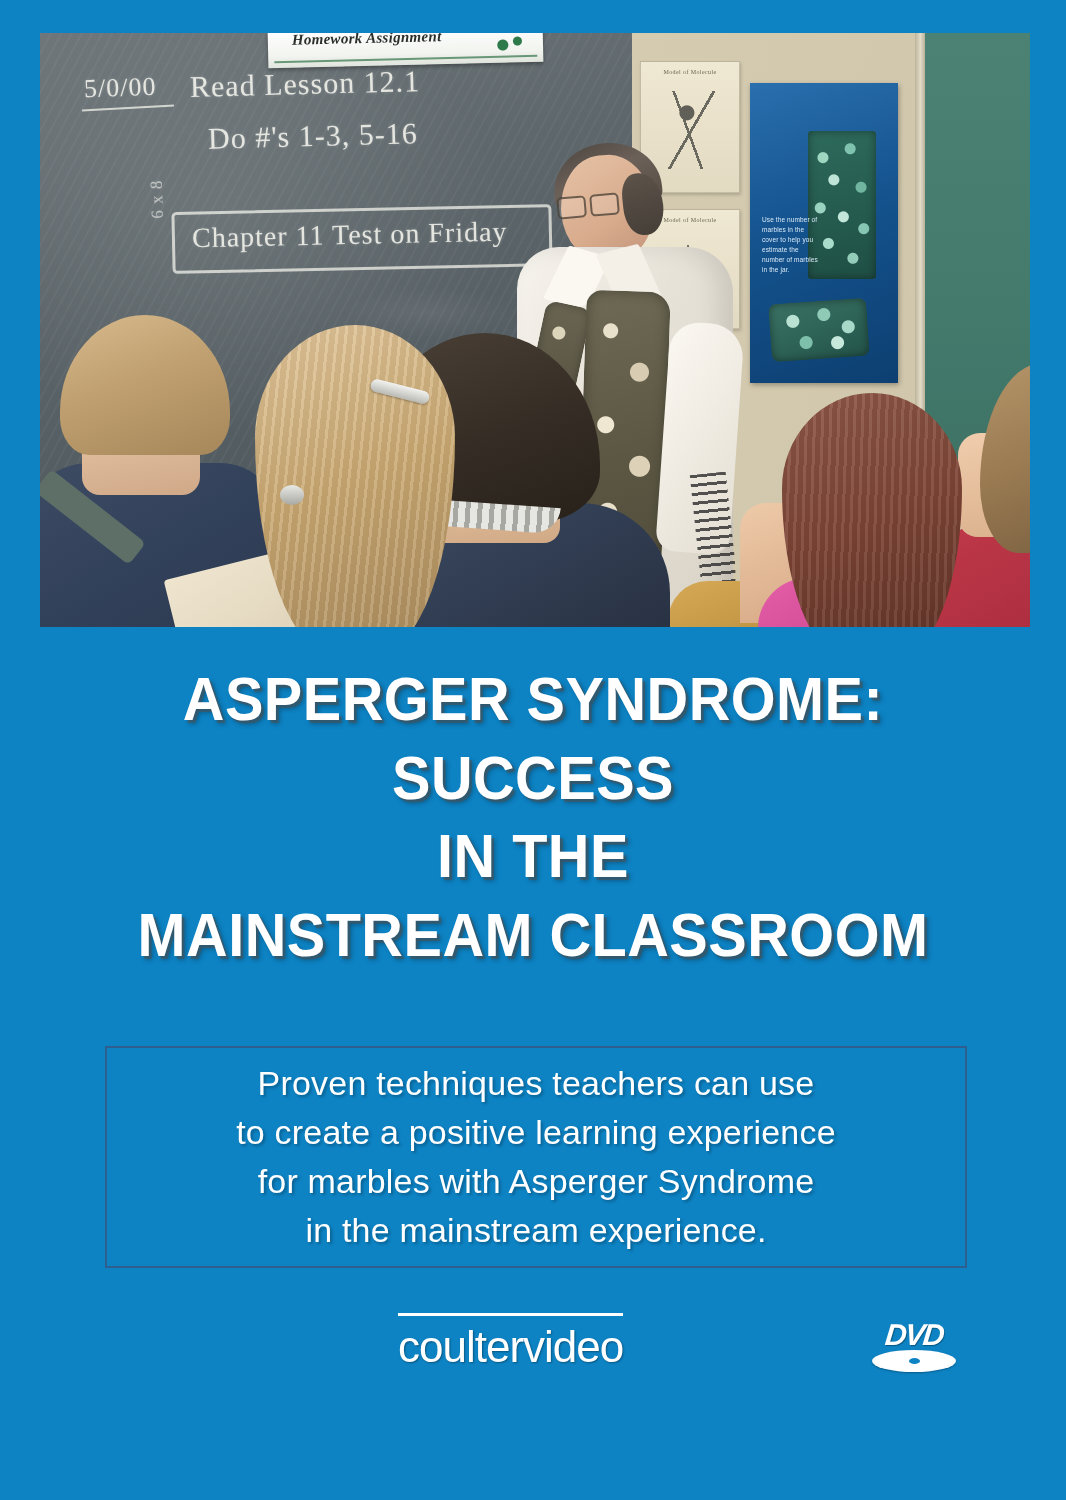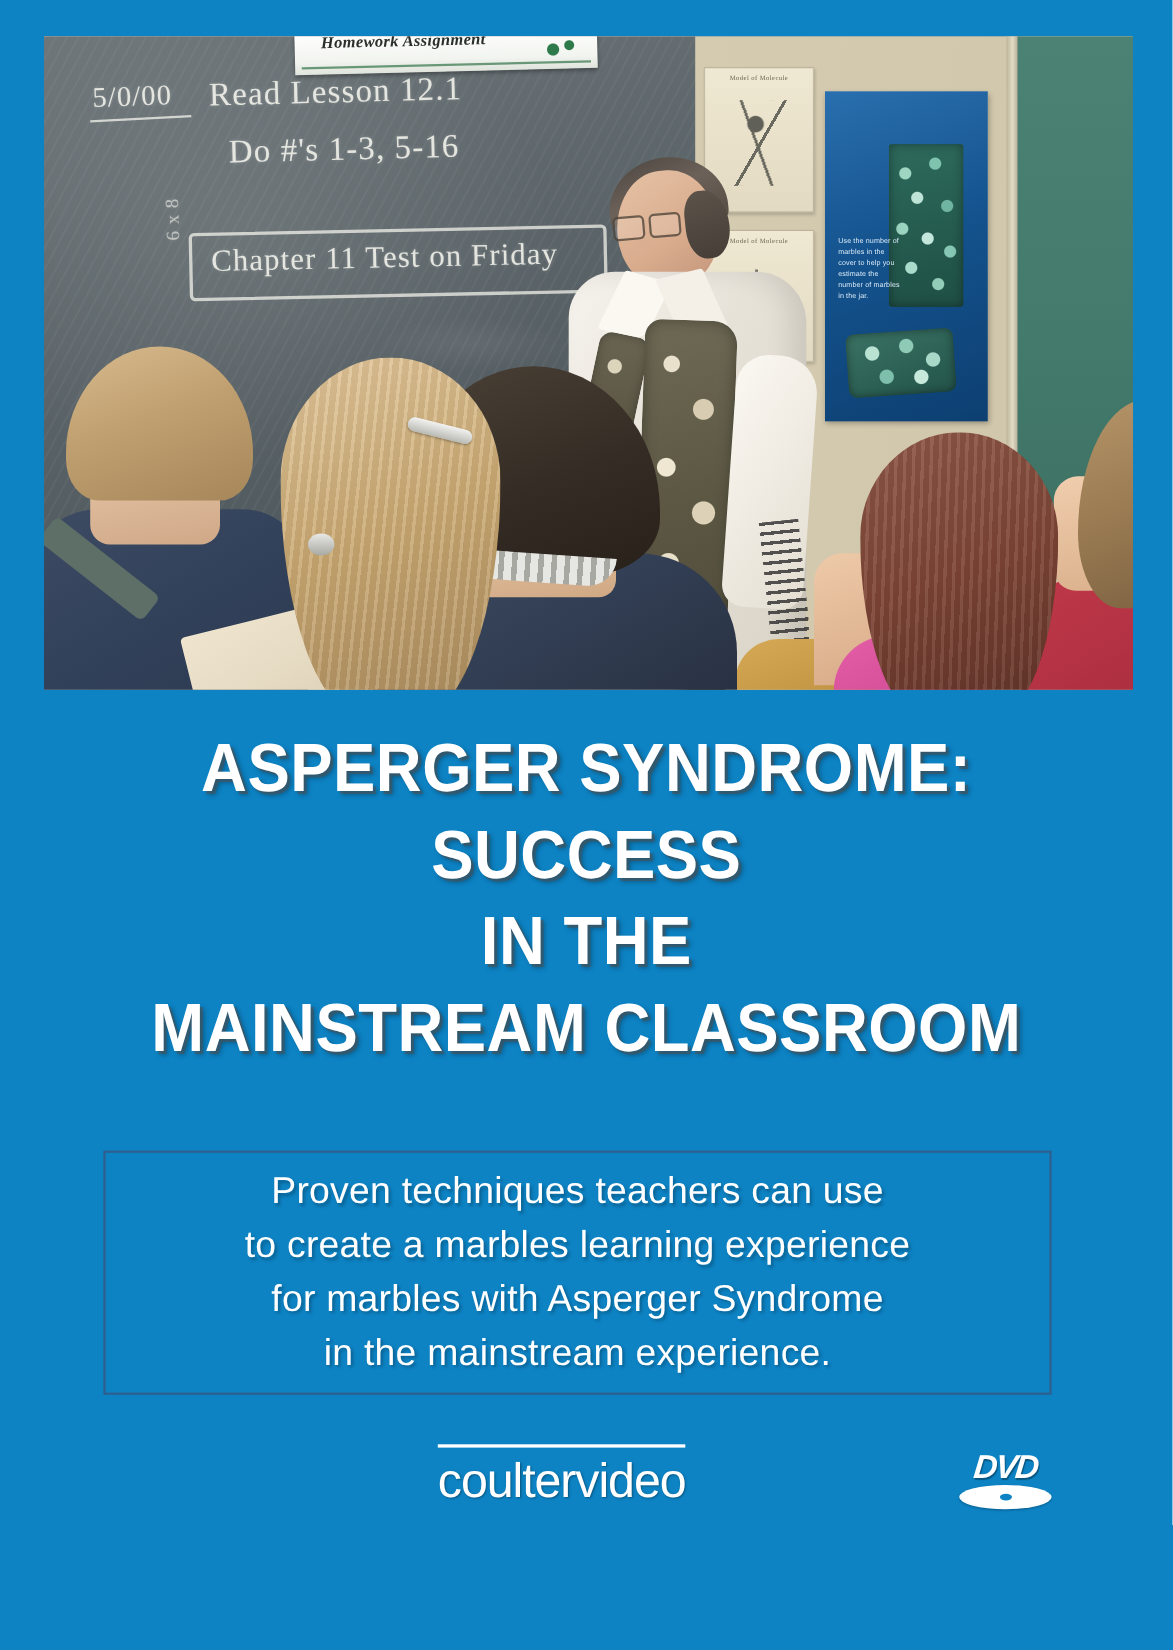--- a/index.html
+++ b/index.html
@@ -385,21 +385,21 @@
     letter-spacing:.5px;
     transform:scaleX(.93);
     text-shadow:
        3px 3px 0 rgba(80,80,80,.55),
        4px 4px 5px rgba(0,0,0,.30);
   }
 
   
   #tagline-box{
     position:absolute;
-    left:94px; top:1046px; width:862px; height:222px;
+    left:105px; top:1046px; width:862px; height:222px;
     border:2px solid #2f5f8e;
     display:flex; align-items:center; justify-content:center;
   }
   #tagline{
     text-align:center;
     color:#ffffff;
     font-size:34px;
     line-height:1.44;
     letter-spacing:.2px;
     text-shadow:2px 2px 3px rgba(0,0,0,.28);
@@ -526,21 +526,21 @@
   <div id="title-block">
     <span class="title-line">ASPERGER SYNDROME:</span>
     <span class="title-line">SUCCESS</span>
     <span class="title-line">IN THE</span>
     <span class="title-line">MAINSTREAM CLASSROOM</span>
   </div>
 
   <div id="tagline-box">
     <div id="tagline">
       <span>Proven techniques teachers can use</span>
-      <span>to create a marbles learning experience</span>
+      <span>to create a positive learning experience</span>
       <span>for marbles with Asperger Syndrome</span>
       <span>in the mainstream experience.</span>
     </div>
   </div>
 
   <div id="logo">coultervideo</div>
 
   <div id="dvd-logo">
     <div class="dvd-text">DVD</div>
     <div class="dvd-disc"></div>

